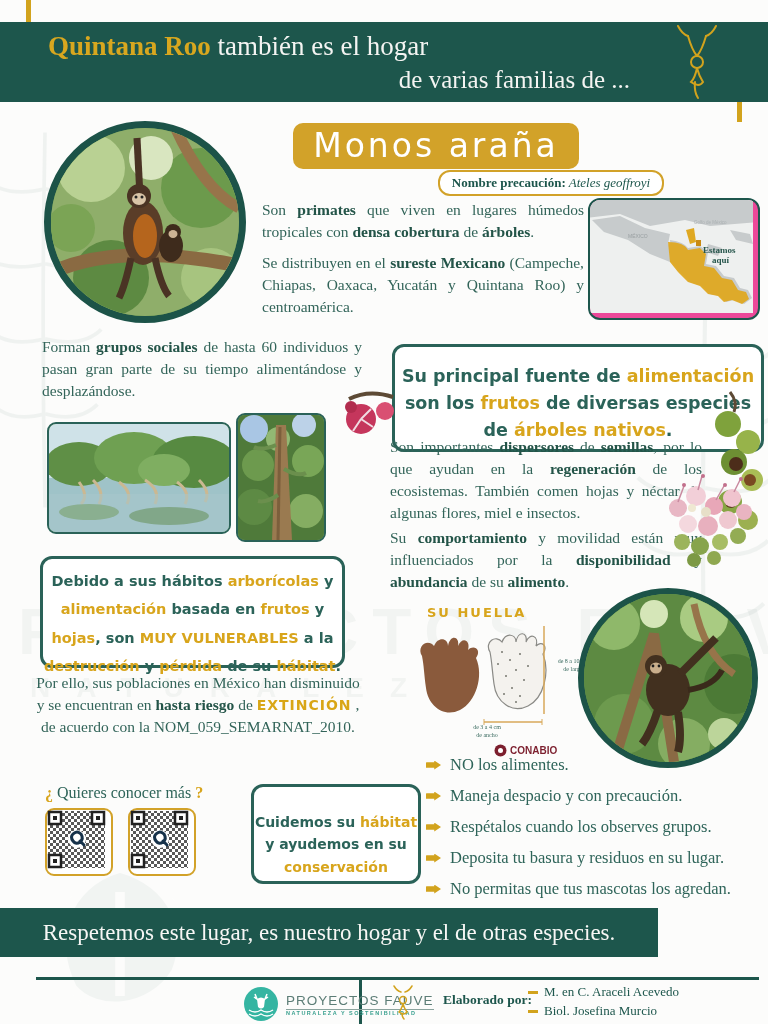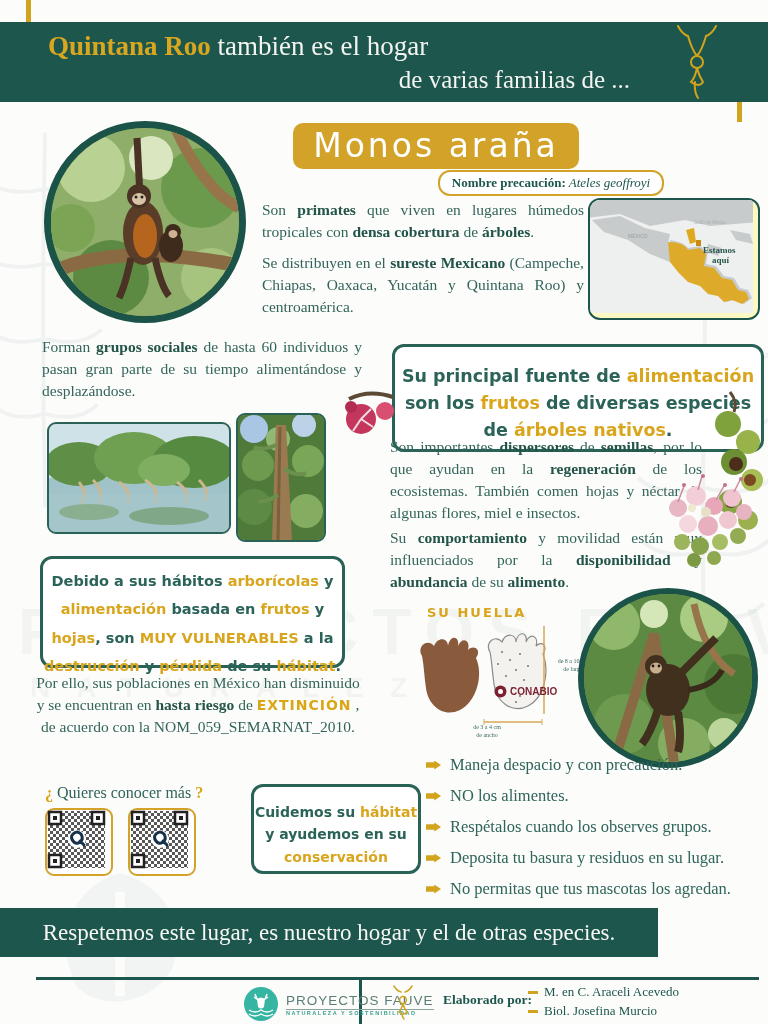--- a/index.html
+++ b/index.html
@@ -31,29 +31,29 @@
   
   .para{position:absolute;color:#326459;font-size:15.5px;line-height:1.42;text-align:justify;}
   .para .b{font-weight:bold;color:#235448;}
   .gsans{color:#d9a616;font-family:"DejaVu Sans",sans-serif;font-weight:bold;font-size:14px;letter-spacing:1px;}
   .tealbox{position:absolute;background:#fff;border:3px solid #2a6258;border-radius:12px;
       font-family:"DejaVu Sans",sans-serif;text-align:center;color:#2b6359;}
   .tealbox span{font-weight:600;}
   .tealbox .g{color:#d8a51c;}
   .food-box{left:392px;top:344px;width:366px;height:86px;font-size:17.5px;line-height:1.55;padding-top:16px;}
   .vuln-box{left:40px;top:556px;width:299px;height:98px;font-size:14.5px;line-height:1.95;padding-top:8px;}
-  .care-box{left:251px;top:784px;width:164px;height:70px;font-size:14px;line-height:1.6;padding-top:14px;}
+  .care-box{left:251px;top:784px;width:164px;height:70px;font-size:14px;line-height:1.6;padding-top:24px;}
   
   .map-card{position:absolute;left:588px;top:198px;width:168px;height:118px;border:2.5px solid #1d564c;
-      border-radius:12px;background:#fef9c3;overflow:hidden;}
+      border-radius:12px;background:#ec4899;overflow:hidden;}
   
   .huella-title{position:absolute;left:427px;top:605px;font-family:"DejaVu Sans",sans-serif;
       font-weight:bold;color:#d8a51c;font-size:13px;letter-spacing:2px;}
   .huella-note{position:absolute;font-size:6px;color:#3a6b60;text-align:center;line-height:1.3;}
-  .conabio{position:absolute;left:494px;top:685px;display:flex;align-items:center;gap:3px;
+  .conabio{position:absolute;left:494px;top:744px;display:flex;align-items:center;gap:3px;
       font-family:"Liberation Sans",sans-serif;font-weight:bold;color:#7c1f2e;font-size:10px;}
   
   .bullets{position:absolute;left:426px;top:755px;width:340px;}
   .bullet{display:flex;align-items:baseline;margin-bottom:11px;color:#2e6459;font-size:16.5px;}
   .bullet .bicon{flex:0 0 15px;height:9px;margin-right:9px;background:#d2a31d;border-radius:2px;
       clip-path:polygon(0 20%,55% 20%,55% 0,100% 50%,55% 100%,55% 80%,0 80%);align-self:center;}
   
   .question{position:absolute;left:45px;top:784px;font-size:16px;color:#2e6459;}
   .question .g{color:#d8a51c;font-weight:bold;}
   .qr{position:absolute;width:64px;height:64px;border:2.5px solid #d2a229;border-radius:9px;background:#fff;}
@@ -374,25 +374,25 @@
       <circle cx="30" cy="29" r="9" fill="#fff"></circle>
       <path d="M26,24 q4,-4 8,0 q3,5 -1,8 q-4,3 -7,-1 q-3,-4 0,-7 M33,31 l4,4" stroke="#16324a" stroke-width="3" fill="none" stroke-linecap="round"></path>
     </svg>
   </div>
 
   <div class="tealbox care-box"><span>Cuidemos su </span><span class="g">hábitat</span><span> y ayudemos en su </span><span class="g">conservación</span></div>
 
   <div class="bullets">
     <div class="bullet">
         <span class="bicon"></span>
-        <span>Maneja despacio y con precaución.</span>
+        <span>NO los alimentes.</span>
       </div>
     <div class="bullet">
         <span class="bicon"></span>
-        <span>NO los alimentes.</span>
+        <span>Maneja despacio y con precaución.</span>
       </div>
     <div class="bullet">
         <span class="bicon"></span>
         <span>Respétalos cuando los observes grupos.</span>
       </div>
     <div class="bullet">
         <span class="bicon"></span>
         <span>Deposita tu basura y residuos en su lugar.</span>
       </div>
     <div class="bullet">

